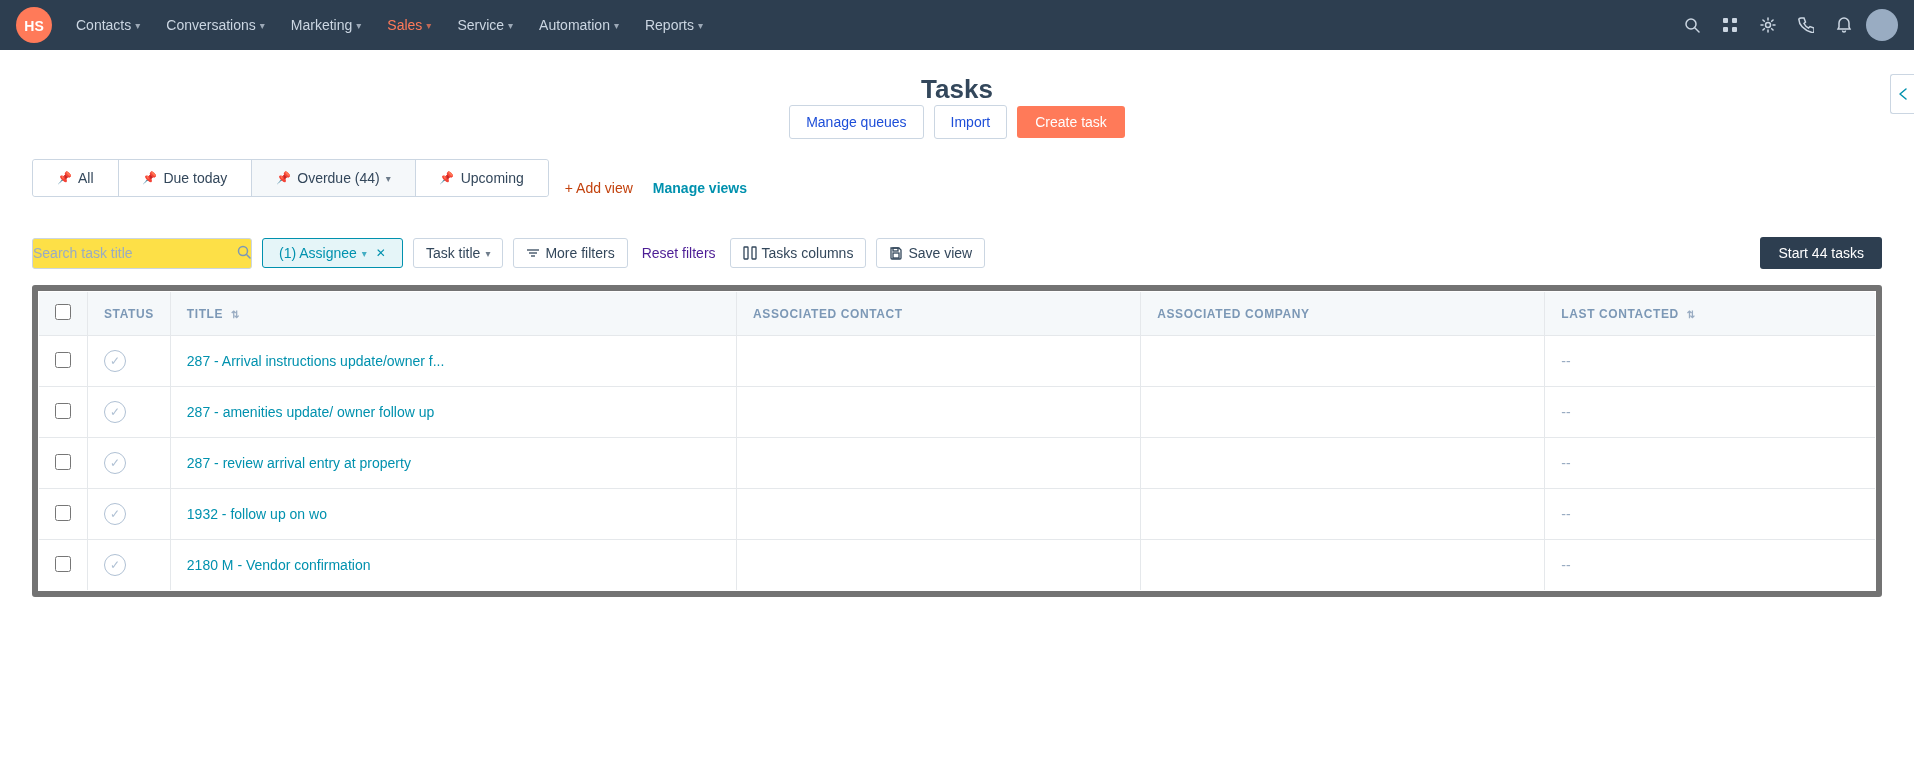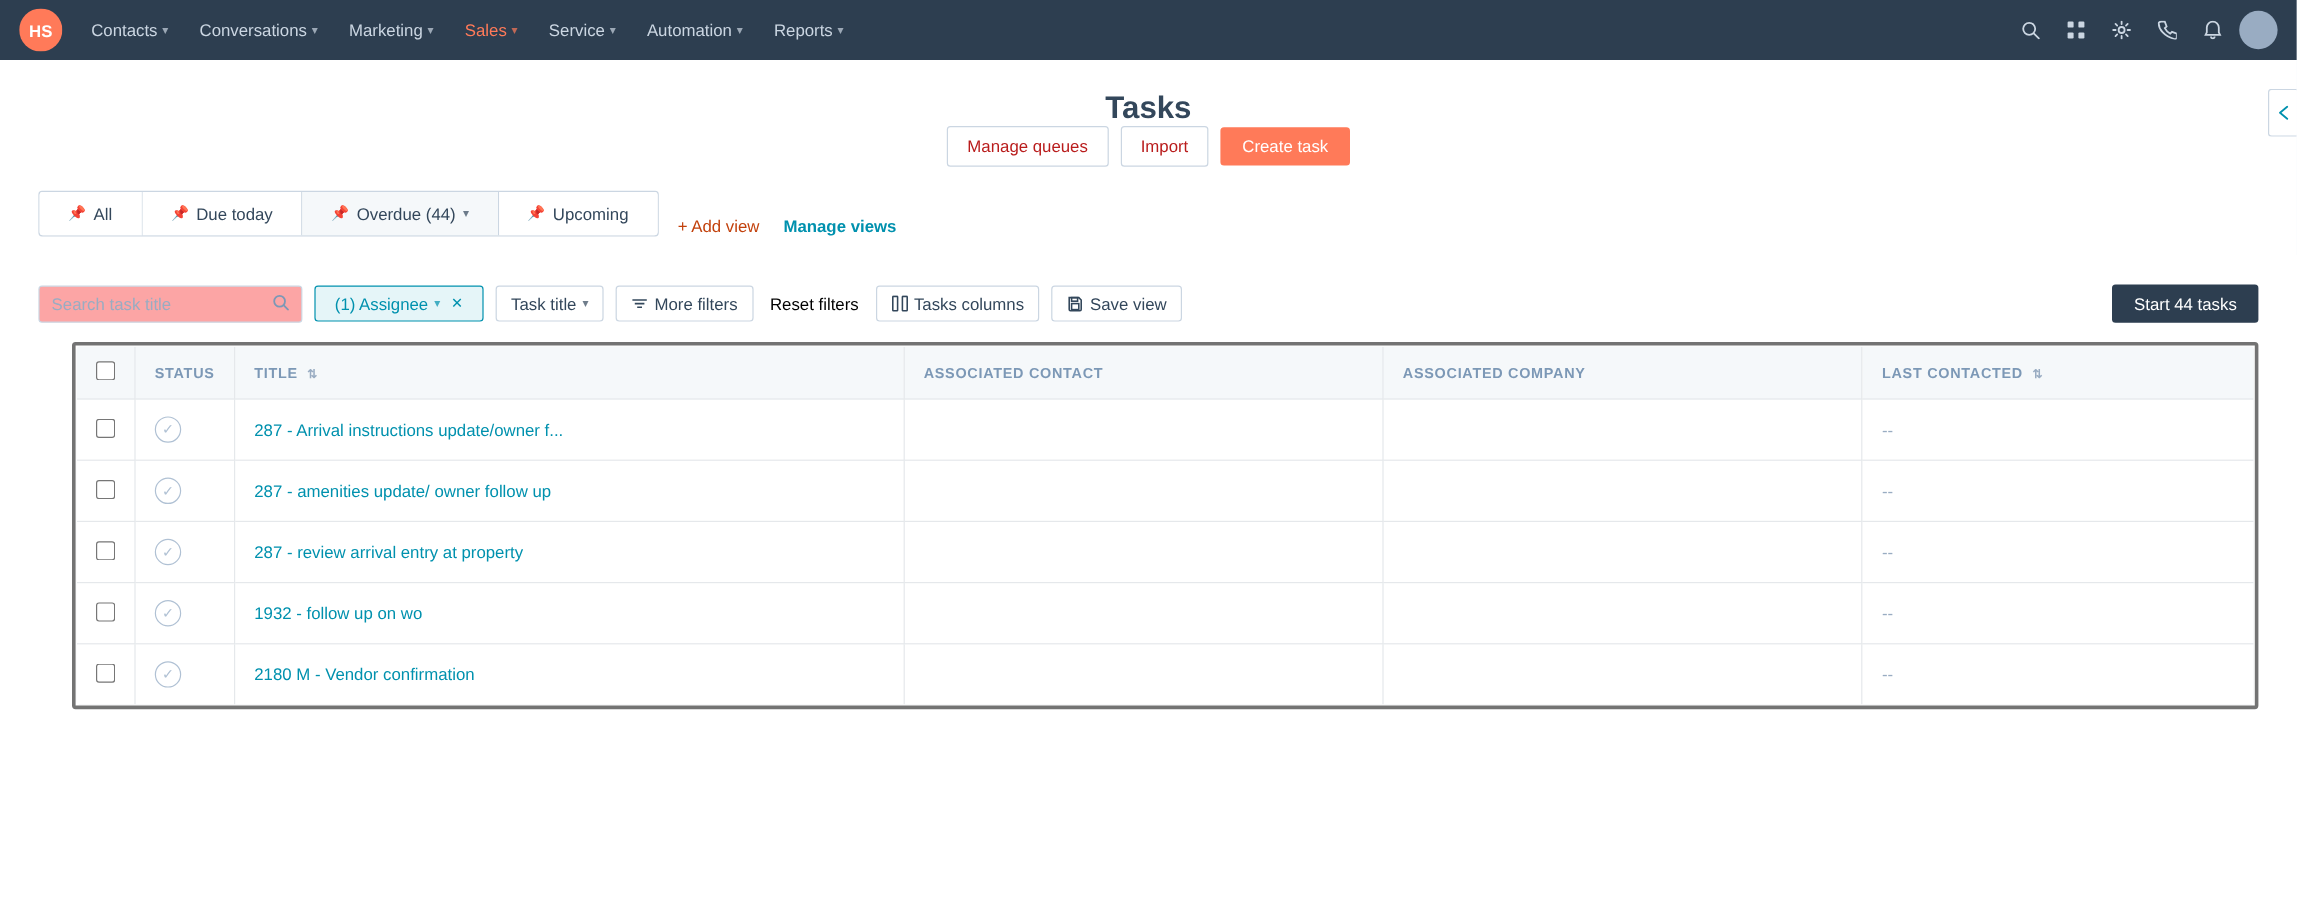--- a/index.html
+++ b/index.html
@@ -87,21 +87,21 @@
       color: #33475b;
     }
     .header-actions {
       display: flex;
       align-items: center;
       gap: 10px;
     }
     .btn-outline {
       border: 1px solid #cbd6e2;
       background: #fff;
-      color: #b91c1c;
+      color: #1d4ed8;
       padding: 8px 16px;
       border-radius: 3px;
       cursor: pointer;
       font-size: 14px;
     }
     .btn-primary {
       background: #ff7a59;
       color: #fff;
       border: none;
       padding: 8px 18px;
@@ -184,23 +184,23 @@
       align-items: center;
       gap: 10px;
       margin-bottom: 16px;
       flex-wrap: wrap;
     }
     .search-box {
       display: flex;
       align-items: center;
       border: 1px solid #cbd6e2;
       border-radius: 3px;
-      padding: 6px 10px;
+      padding: 6px 0;
       gap: 6px;
-      background: #fca5a5;
+      background: #fde047;
       width: 220px;
     }
     .search-box input {
       border: none;
       outline: none;
       font-size: 14px;
       color: #33475b;
       width: 100%;
       background: transparent;
     }
@@ -231,21 +231,21 @@
       gap: 5px;
       border: 1px solid #cbd6e2;
       background: #fff;
       color: #33475b;
       padding: 6px 12px;
       border-radius: 3px;
       cursor: pointer;
       font-size: 14px;
     }
     .filter-link {
-      color: #000000;
+      color: #4c1d95;
       cursor: pointer;
       font-size: 14px;
       font-weight: 500;
       padding: 6px 4px;
     }
     .save-view-btn {
       display: flex;
       align-items: center;
       gap: 5px;
       border: 1px solid #cbd6e2;
@@ -330,25 +330,24 @@
       font-size: 14px;
       font-weight: 500;
     }
     .dash-value { color: #99acc2; font-size: 14px; }
 
     
     .sort-icon { color: #99acc2; font-size: 10px; margin-left: 4px; }
 
     
     .table-wrapper {
-      border: 3px solid #737373;
+      border: 6px solid #737373;
       border-radius: 3px;
       overflow: hidden;
       position: relative;
-      margin-left: 28px;
     }
   </style>
 </head>
 <body>
 
 <nav class="top-nav">
 
   <div class="nav-logo">
     <svg viewBox="0 0 36 36" width="36" height="36">
       <circle cx="18" cy="18" r="18" fill="#ff7a59"></circle>

